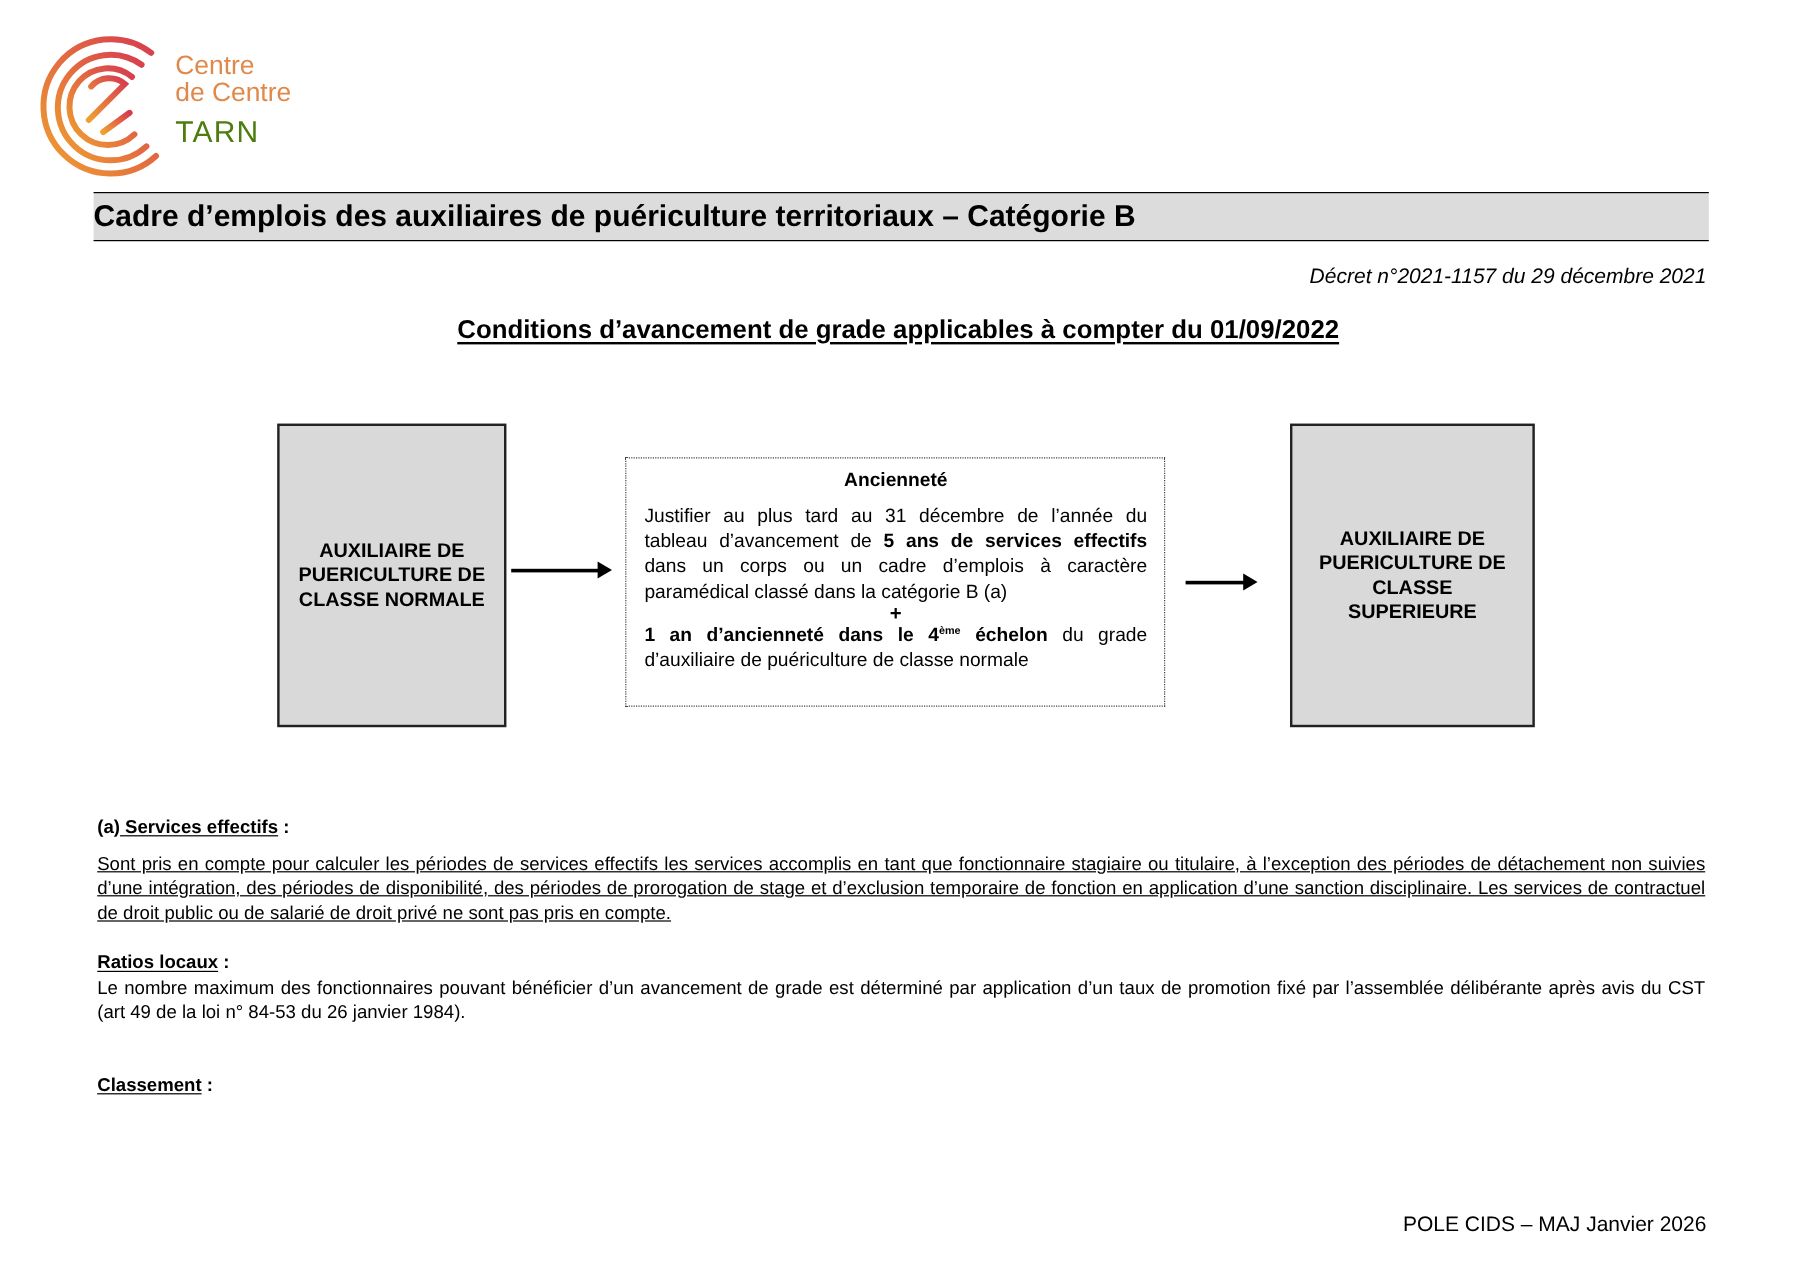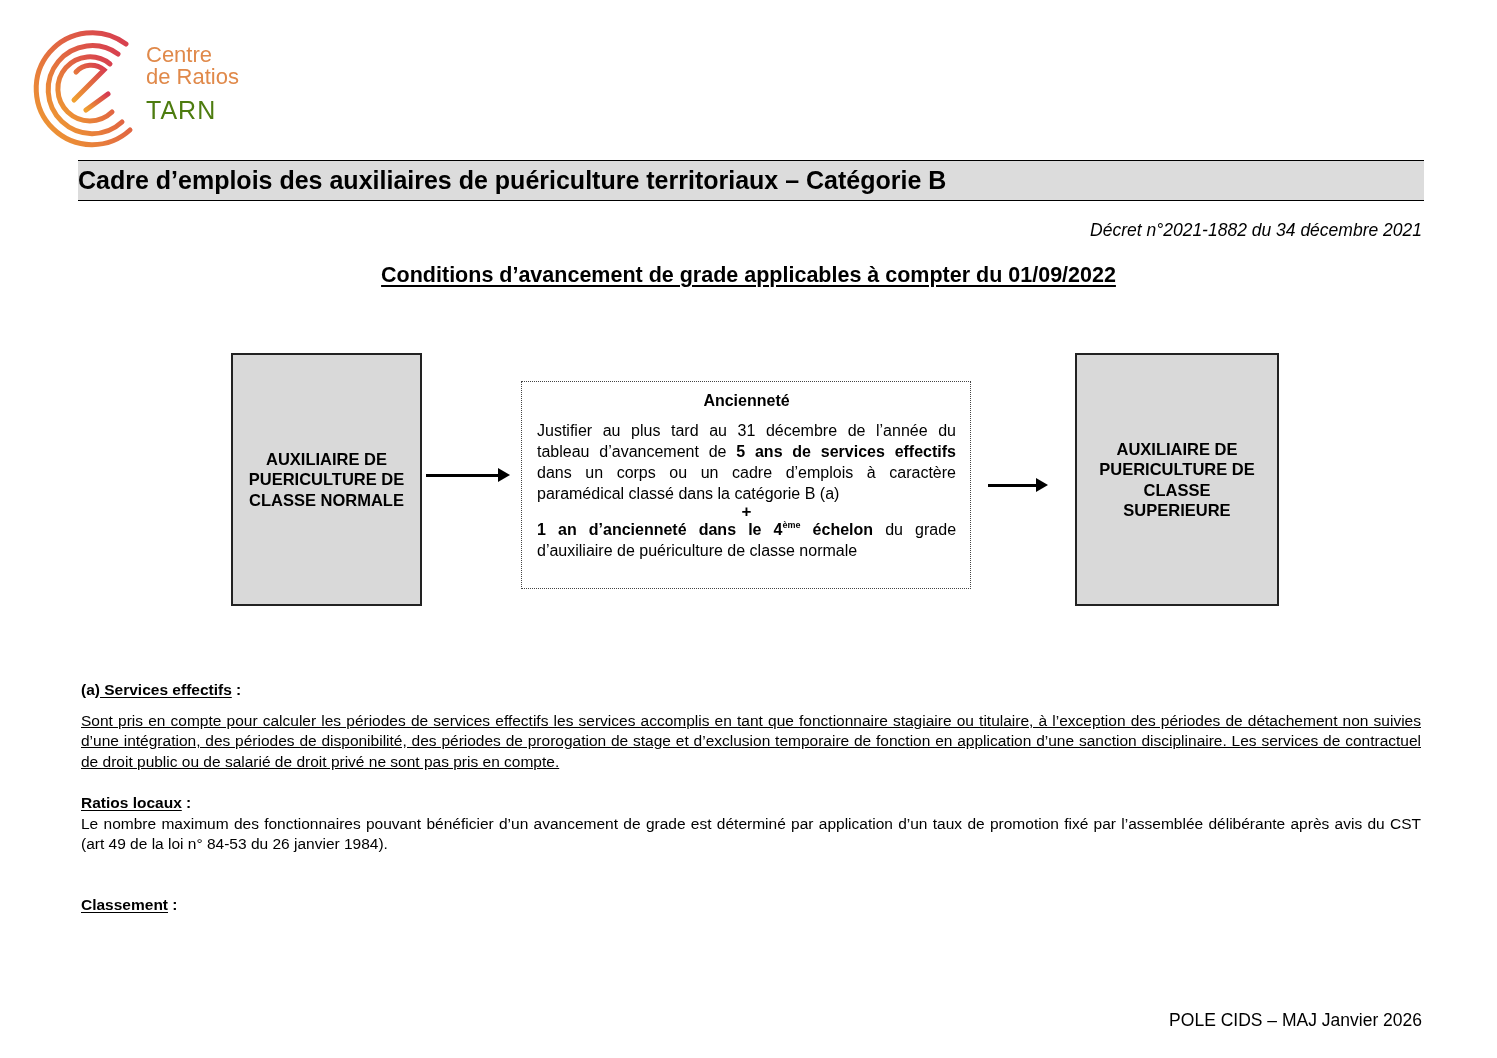--- a/index.html
+++ b/index.html
@@ -74,29 +74,29 @@
     </defs>
     <g fill="none" stroke="url(#lg)" stroke-width="5" stroke-linecap="round">
       <path d="M96 20 A56 56 0 1 0 100 106"></path>
       <path d="M88 30 A44 44 0 1 0 92 98"></path>
       <path d="M80 40 A32 32 0 1 0 82 88"></path>
       <path d="M44 76 L74 46 A20 20 0 0 0 46 48"></path>
       <path d="M56 86 L78 70"></path>
     </g>
   </svg>
   <div class="logo-text l1">Centre</div>
-  <div class="logo-text l2">de Ratios</div>
+  <div class="logo-text l2">de Centre</div>
   <div class="logo-text l3">TARN</div>
 </div>
 
 <div class="title-band">
   <h1>Cadre d’emplois des auxiliaires de puériculture territoriaux – Catégorie B</h1>
 </div>
 
-<div class="decree">Décret n°2021-1882 du 34 décembre 2021</div>
+<div class="decree">Décret n°2021-1157 du 29 décembre 2021</div>
 
 <div class="subtitle">
   <span>Conditions d’avancement de grade applicables à compter du 01/09/2022</span>
 </div>
 
 <div class="grade-box grade-left">
   <div>
     <span>AUXILIAIRE DE</span>
     <span>PUERICULTURE DE</span>
     <span>CLASSE NORMALE</span>

